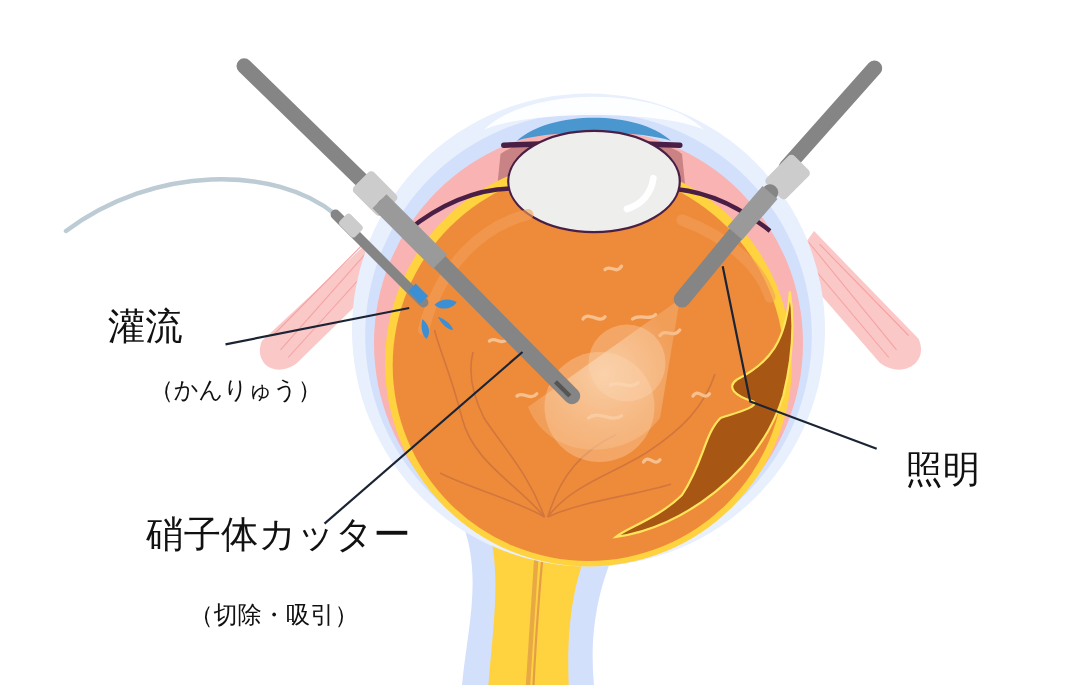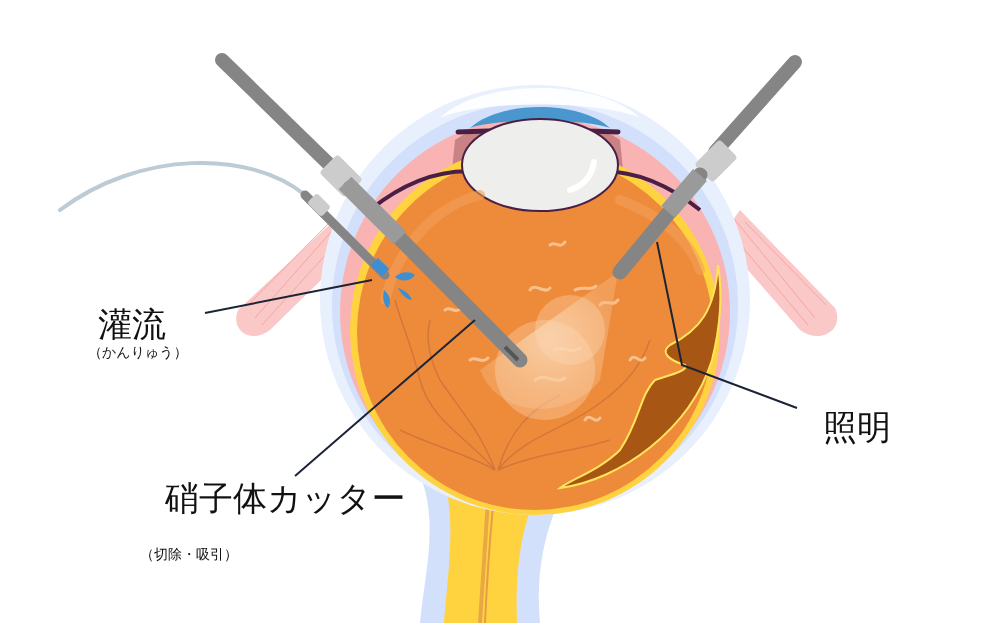--- a/index.html
+++ b/index.html
@@ -1,21 +1,21 @@
 <!DOCTYPE html>
 <html><head>
 <meta charset="utf-8">
 <style>
   html, body { margin: 0; padding: 0; background: #ffffff; }
   body { width: 987px; height: 623px; position: relative; overflow: hidden;
          font-family: "DejaVu Sans", "Liberation Sans", sans-serif; }
   #diagram { position: absolute; left: 0; top: 0; width: 987px; height: 623px; }
   .label { position: absolute; color: #111111; white-space: nowrap; line-height: 1; }
   .label-main { font-size: 34px; font-weight: 400; }
-  .label-sub { font-size: 14px; font-weight: 400; }
+  .label-sub { font-size: 22px; font-weight: 400; margin-left: 48px; }
 </style>
 </head>
 <body>
 
 <svg id="diagram" viewBox="0 0 987 623" xmlns="http://www.w3.org/2000/svg">
   <defs>
     <clipPath id="globe-clip">
       <circle cx="535" cy="325" r="190"></circle>
     </clipPath>
     <radialGradient id="light-grad" cx="0.5" cy="0.5" r="0.5">
@@ -119,19 +119,19 @@
     <line x1="700" y1="175" x2="668" y2="212" stroke="#9a9a9a" stroke-width="18"></line>
   </g>
 
   <g stroke="#1b2434" stroke-width="2" fill="none">
     <line x1="205" y1="313" x2="372" y2="280"></line>
     <line x1="295" y1="476" x2="475" y2="320"></line>
     <polyline points="657,242 682,365 797,408"></polyline>
   </g>
 </svg>
 
-<div class="label label-main" style="left:98px; top:307px;">灌流</div>
+<div class="label label-main" style="left:98px; top:280px;">灌流</div>
 <div class="label label-sub" style="left:88px; top:345px;">（かんりゅう）</div>
 
-<div class="label label-main" style="left:133px; top:481px;margin-left:32px;">硝子体カッター</div>
-<div class="label label-sub" style="left:140px; top:548px;font-family:Liberation Serif, serif;">（切除・吸引）</div>
+<div class="label label-main" style="left:133px; top:469px;">硝子体カッター</div>
+<div class="label label-sub" style="left:124px; top:548px;font-family:Liberation Serif, serif;">（切除・吸引）</div>
 
 <div class="label label-main" style="left:823px; top:410px;">照明</div>
 
 </body></html>

